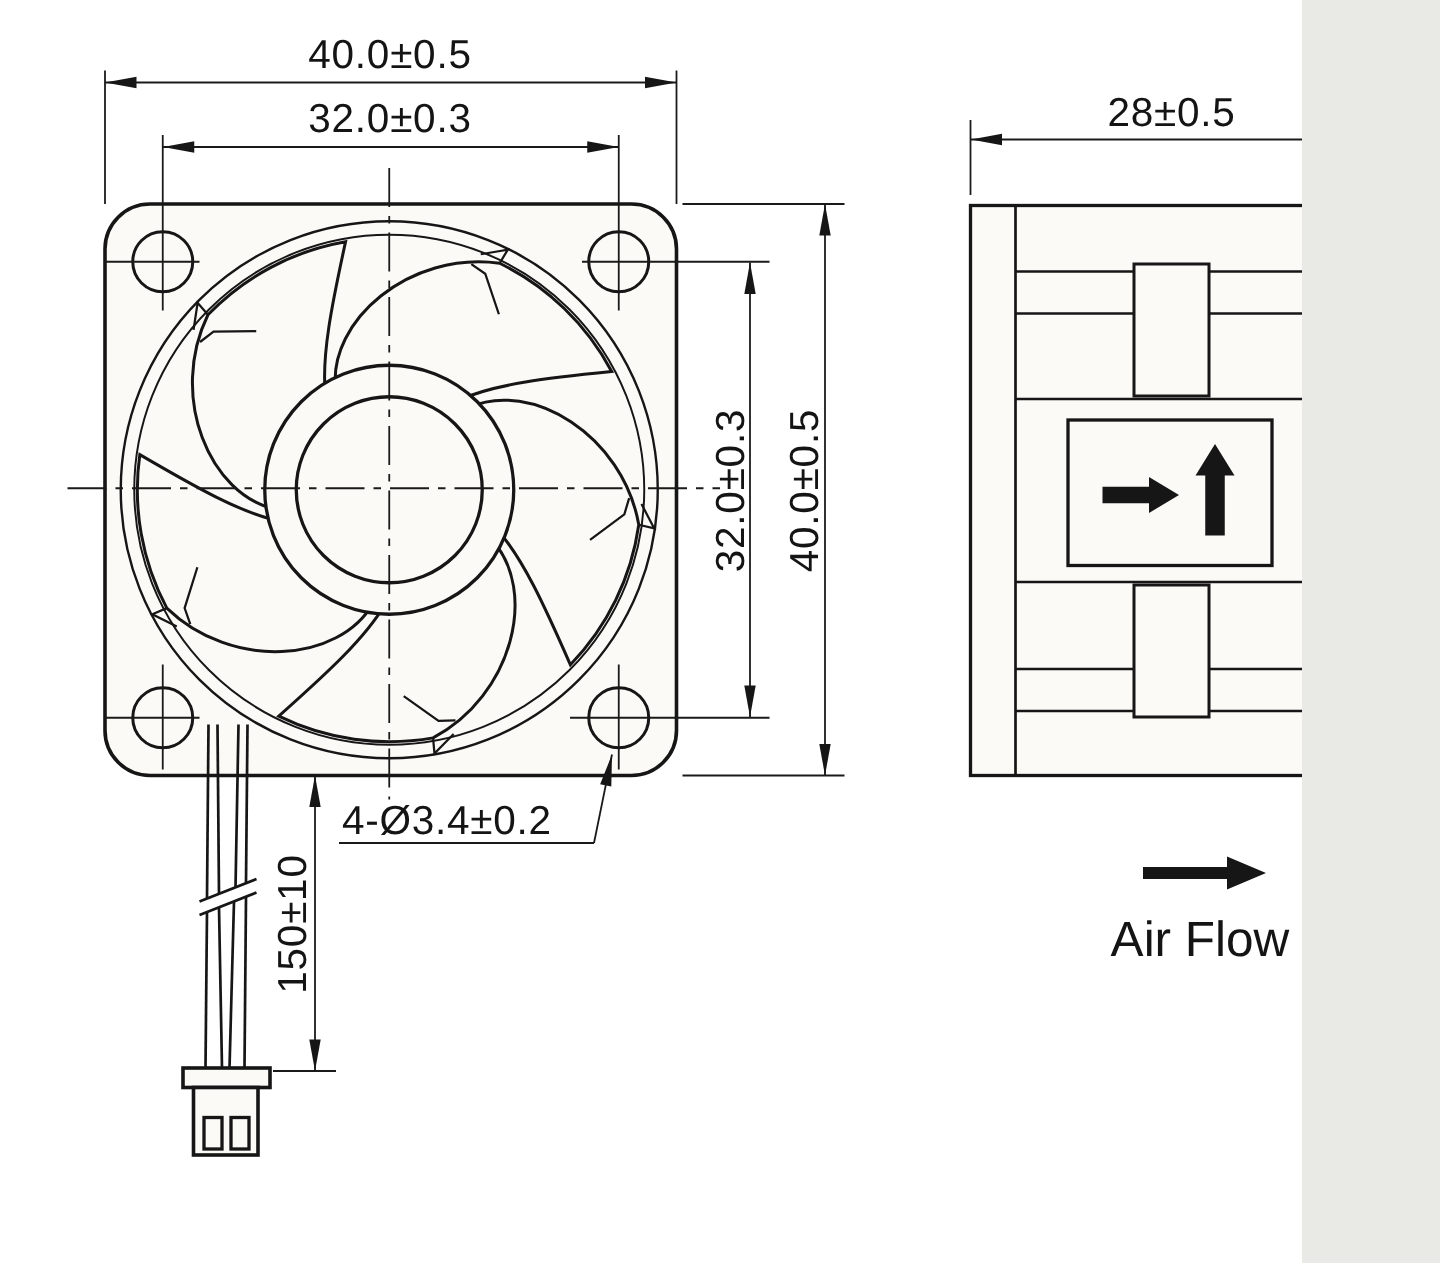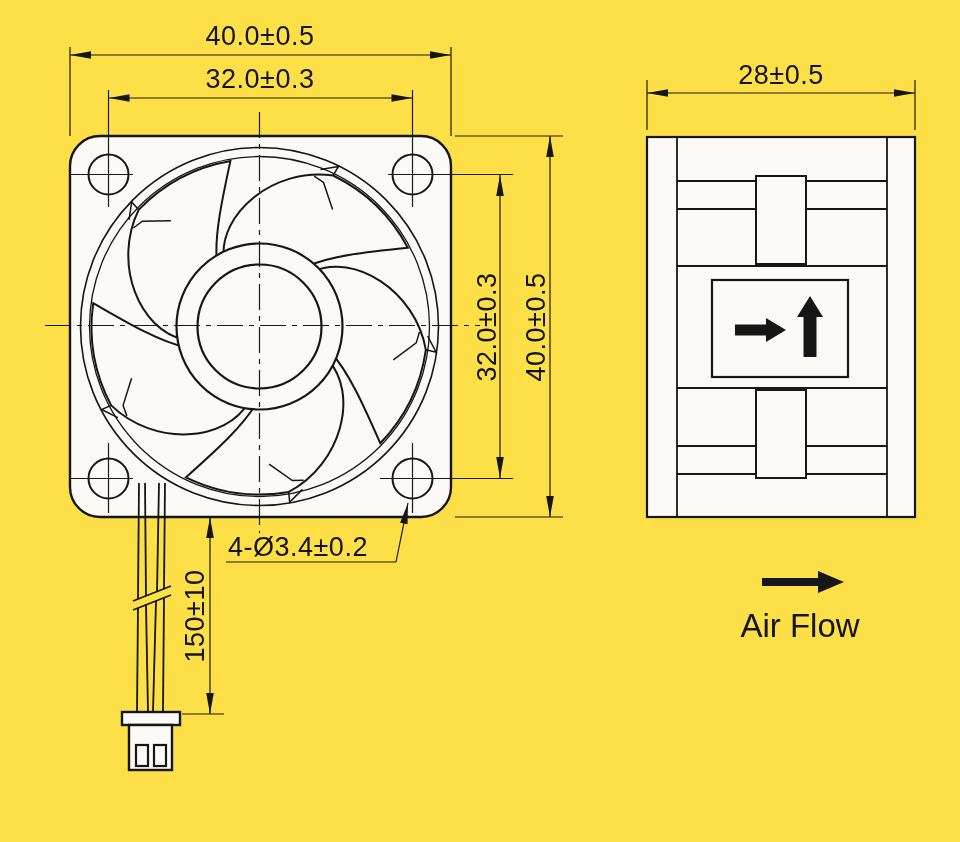--- a/index.html
+++ b/index.html
@@ -1,17 +1,17 @@
 <!DOCTYPE html>
 <html><head>
 <meta charset="utf-8">
 <style>
   html,body{margin:0;padding:0;}
   body{background:#e9e9e6;font-family:"Liberation Sans",sans-serif;}
-  .page{position:relative;width:960px;height:842px;background:#fde047;overflow:hidden;}
+  .page{position:relative;width:868px;height:842px;background:#ffffff;overflow:hidden;}
   svg{display:block;}
   .dimtext{font-family:"Liberation Sans","DejaVu Sans",sans-serif;font-size:27px;fill:#141414;letter-spacing:.5px;}
   .biglabel{font-family:"Liberation Sans","DejaVu Sans",sans-serif;font-size:33px;fill:#141414;}
   .thin{stroke:#1a1a1a;stroke-width:1.2;fill:none;}
   .cline{stroke:#1a1a1a;stroke-width:1.2;fill:none;stroke-dasharray:26 6 5 6;}
   .main{stroke:#161616;fill:none;}
   .whitefill{fill:#fbfaf6;}
 </style>
 </head>
 <body>

